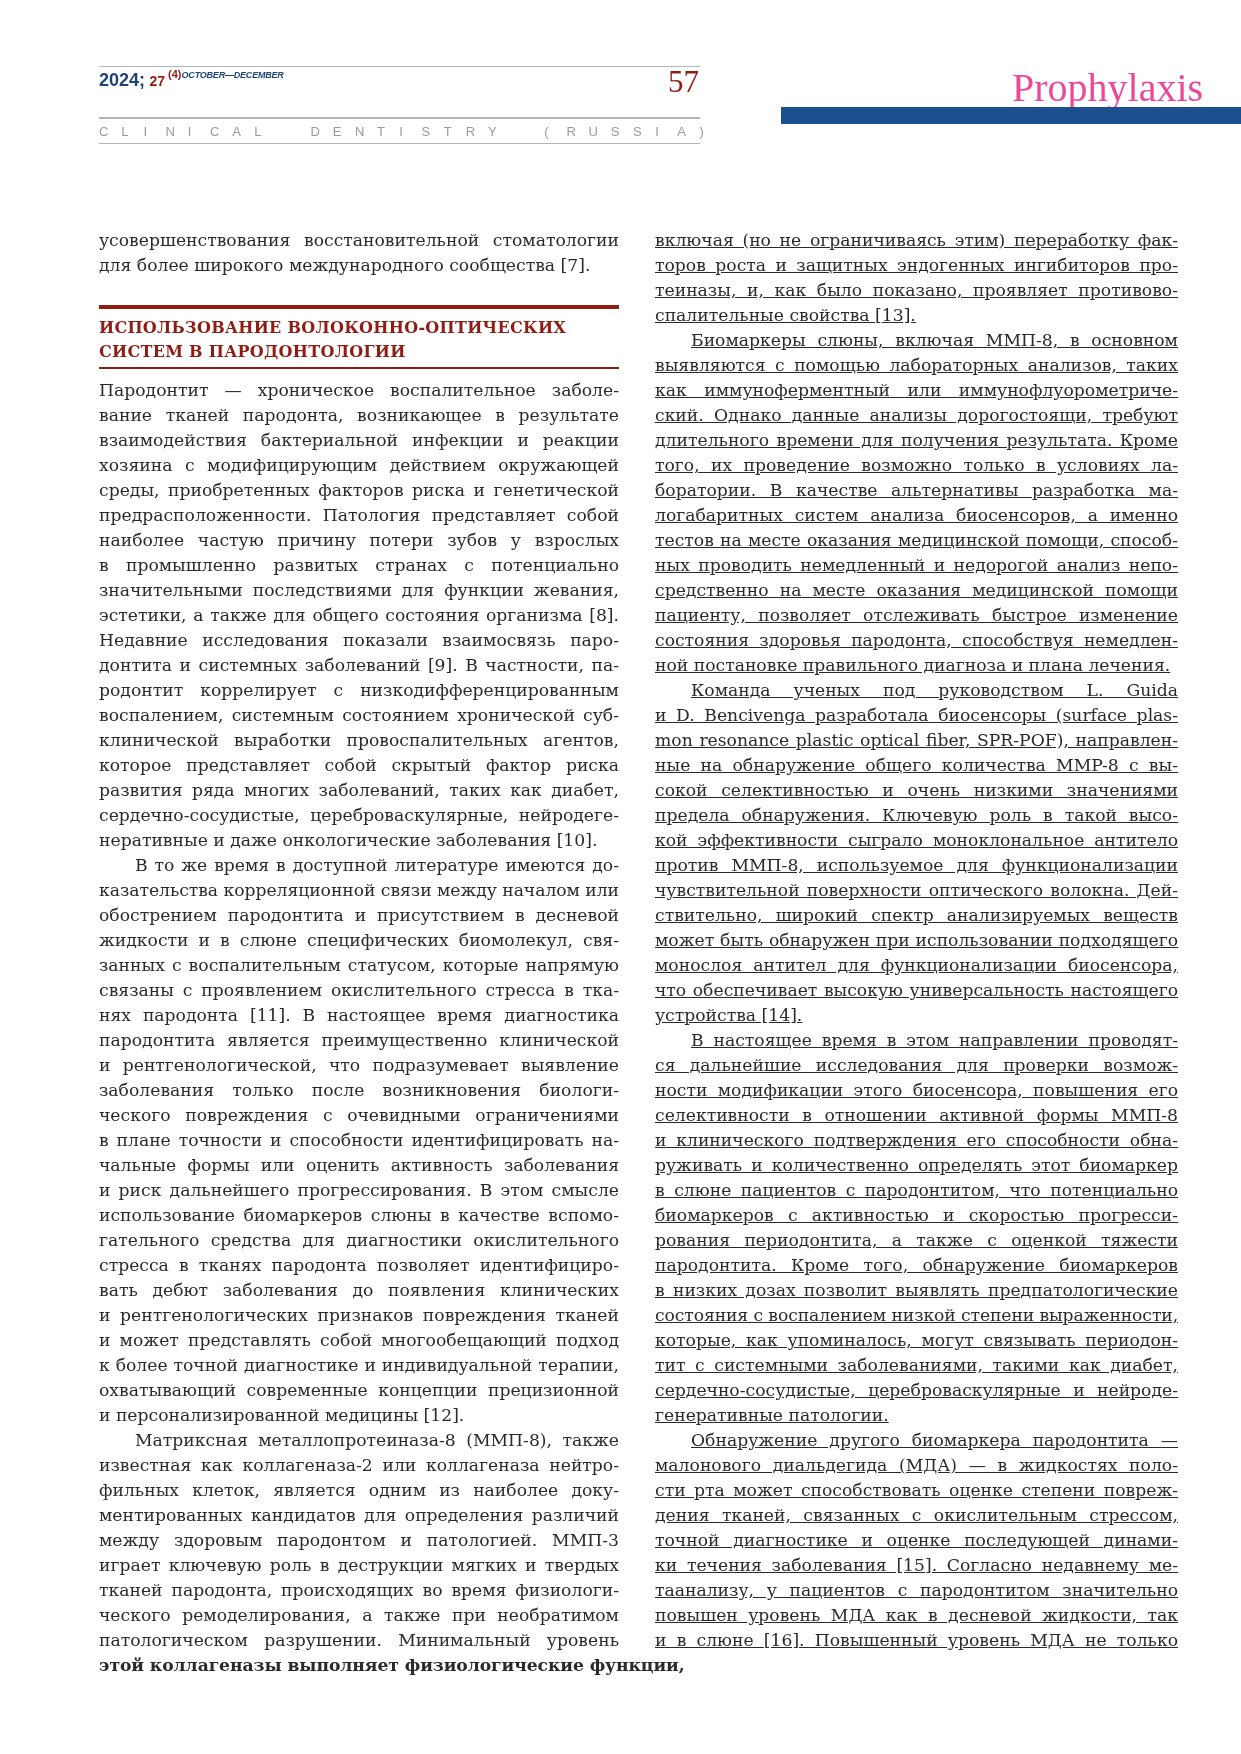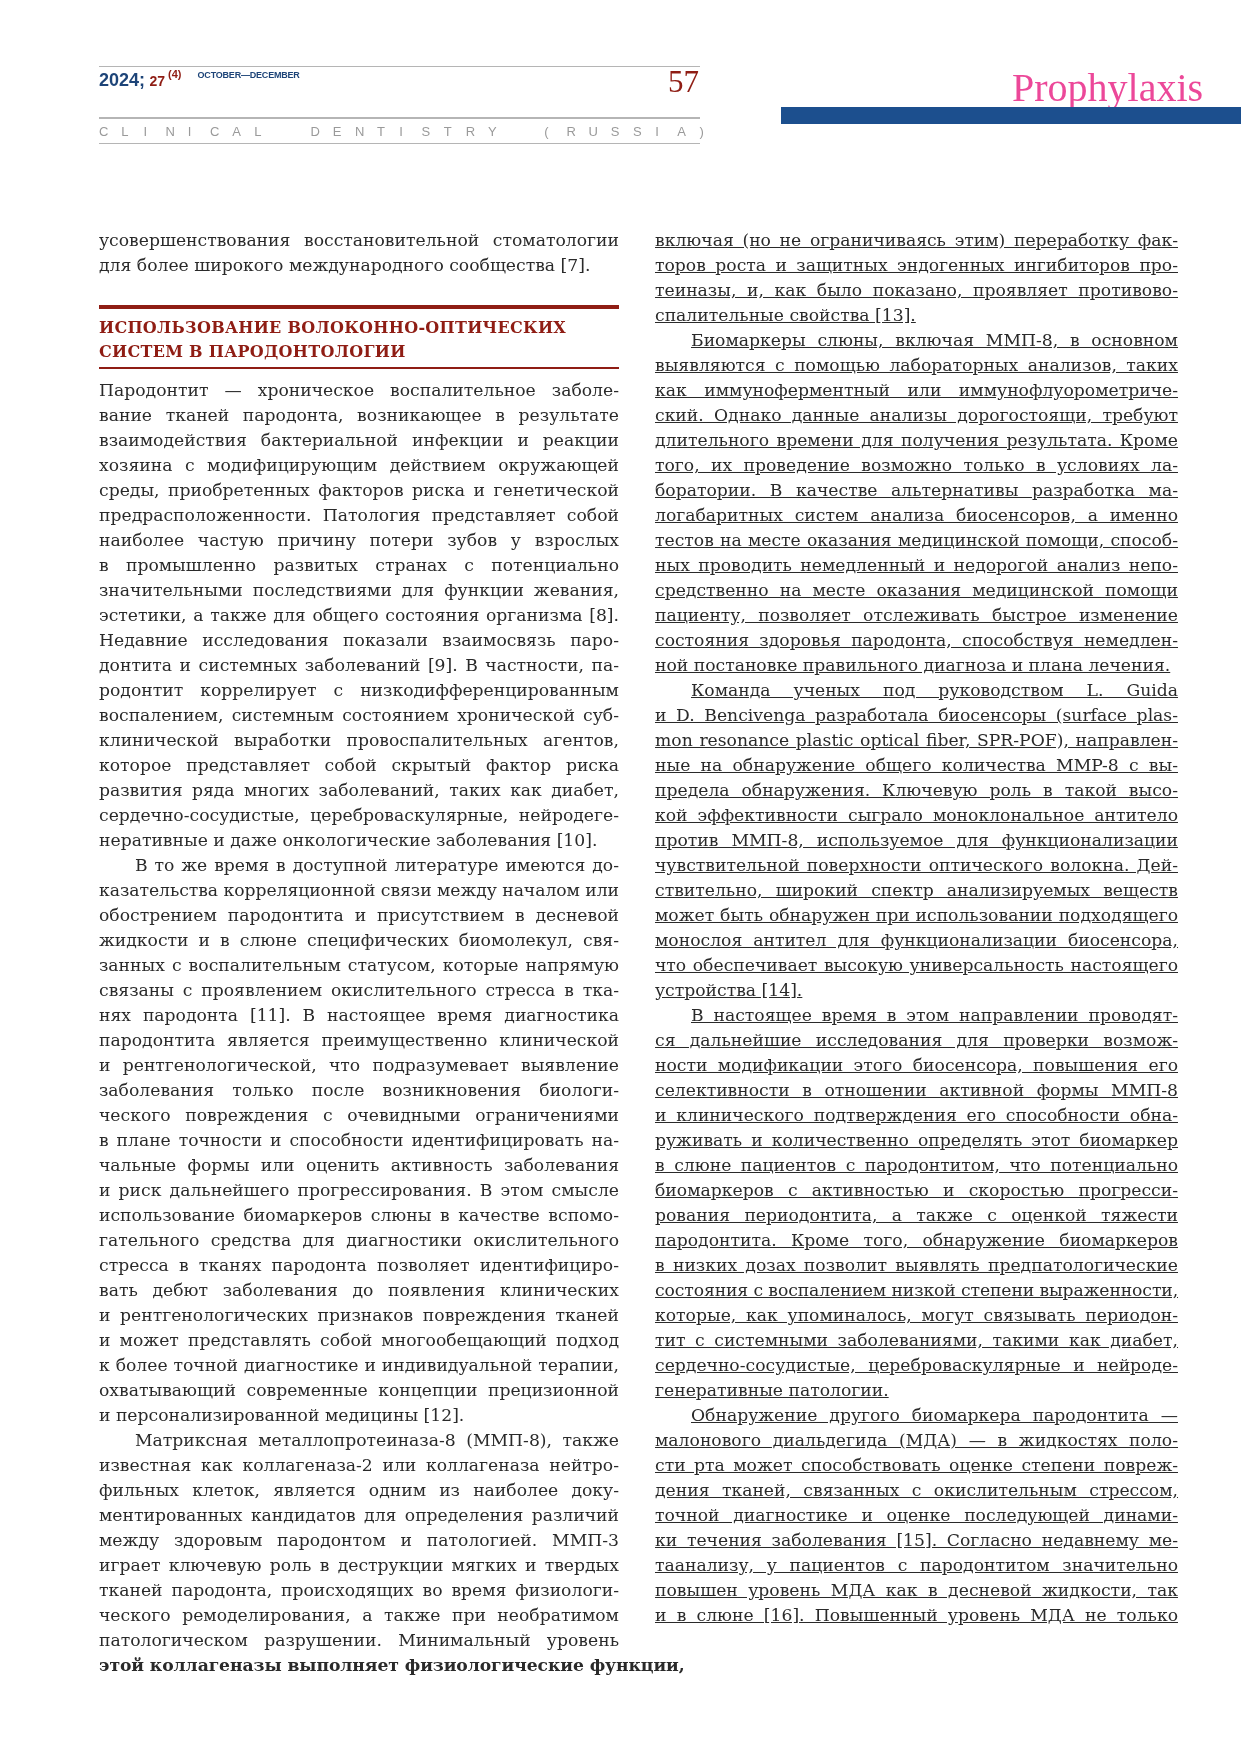--- a/index.html
+++ b/index.html
@@ -6,21 +6,21 @@
   body { width: 1241px; height: 1754px; position: relative; overflow: hidden;
          font-family: "DejaVu Serif", "Liberation Serif", serif; color: #2a2a2a; }
 
   
   .hdr-rule { position: absolute; height: 1px; background: #b5b5b5; }
   .issue { position: absolute; left: 99px; top: 68px; font-family: "Liberation Sans", sans-serif;
            white-space: nowrap; }
   .issue .year { font-size: 18px; font-weight: bold; color: #1d4478; }
   .issue .vol  { font-size: 14px; font-weight: bold; color: #8f1d14; }
   .issue .num  { font-size: 11px; font-weight: bold; color: #8f1d14; vertical-align: 8px; margin-left: 3px; }
-  .issue .period { font-size: 9px; font-weight: bold; color: #1d4478; vertical-align: 8px; margin-left: 16px; letter-spacing: -0.2px; }
+  .issue .period { font-size: 9px; font-weight: bold; font-style: italic; color: #1d4478; vertical-align: 8px; margin-left: 0; letter-spacing: -0.2px; }
   .page-num { position: absolute; left: 668px; top: 64px; font-family: "Liberation Serif", serif;
               font-size: 31px; color: #8f1d14; }
   .journal { position: absolute; left: 99px; top: 124px; width: 600px;
              font-family: "Liberation Sans", sans-serif; font-size: 13px; color: #9a9a9a;
              white-space: nowrap; letter-spacing: 0; }
   .journal span { display: inline-block; }
   .section { position: absolute; left: 1012px; top: 64px; font-family: "Liberation Serif", serif;
              font-size: 40px; color: #ec4899; }
   .section-bar { position: absolute; left: 781px; top: 107px; width: 460px; height: 17px; background: #1c4f8e; }
 
@@ -142,20 +142,21 @@
     <span class="ln">тестов на месте оказания медицинской помощи, способ-</span>
     <span class="ln">ных проводить немедленный и недорогой анализ непо-</span>
     <span class="ln">средственно на месте оказания медицинской помощи</span>
     <span class="ln">пациенту, позволяет отслеживать быстрое изменение</span>
     <span class="ln">состояния здоровья пародонта, способствуя немедлен-</span>
     <span class="ln last">ной постановке правильного диагноза и плана лечения.</span>
     <span class="ln ind">Команда ученых под руководством L. Guida</span>
     <span class="ln">и D. Bencivenga разработала биосенсоры (surface plas-</span>
     <span class="ln">mon resonance plastic optical fiber, SPR-POF), направлен-</span>
     <span class="ln">ные на обнаружение общего количества MMP-8 с вы-</span>
+    <span class="ln">сокой селективностью и очень низкими значениями</span>
     <span class="ln">предела обнаружения. Ключевую роль в такой высо-</span>
     <span class="ln">кой эффективности сыграло моноклональное антитело</span>
     <span class="ln">против ММП-8, используемое для функционализации</span>
     <span class="ln">чувствительной поверхности оптического волокна. Дей-</span>
     <span class="ln">ствительно, широкий спектр анализируемых веществ</span>
     <span class="ln">может быть обнаружен при использовании подходящего</span>
     <span class="ln">монослоя антител для функционализации биосенсора,</span>
     <span class="ln">что обеспечивает высокую универсальность настоящего</span>
     <span class="ln last">устройства [14].</span>
     <span class="ln ind">В настоящее время в этом направлении проводят-</span>

